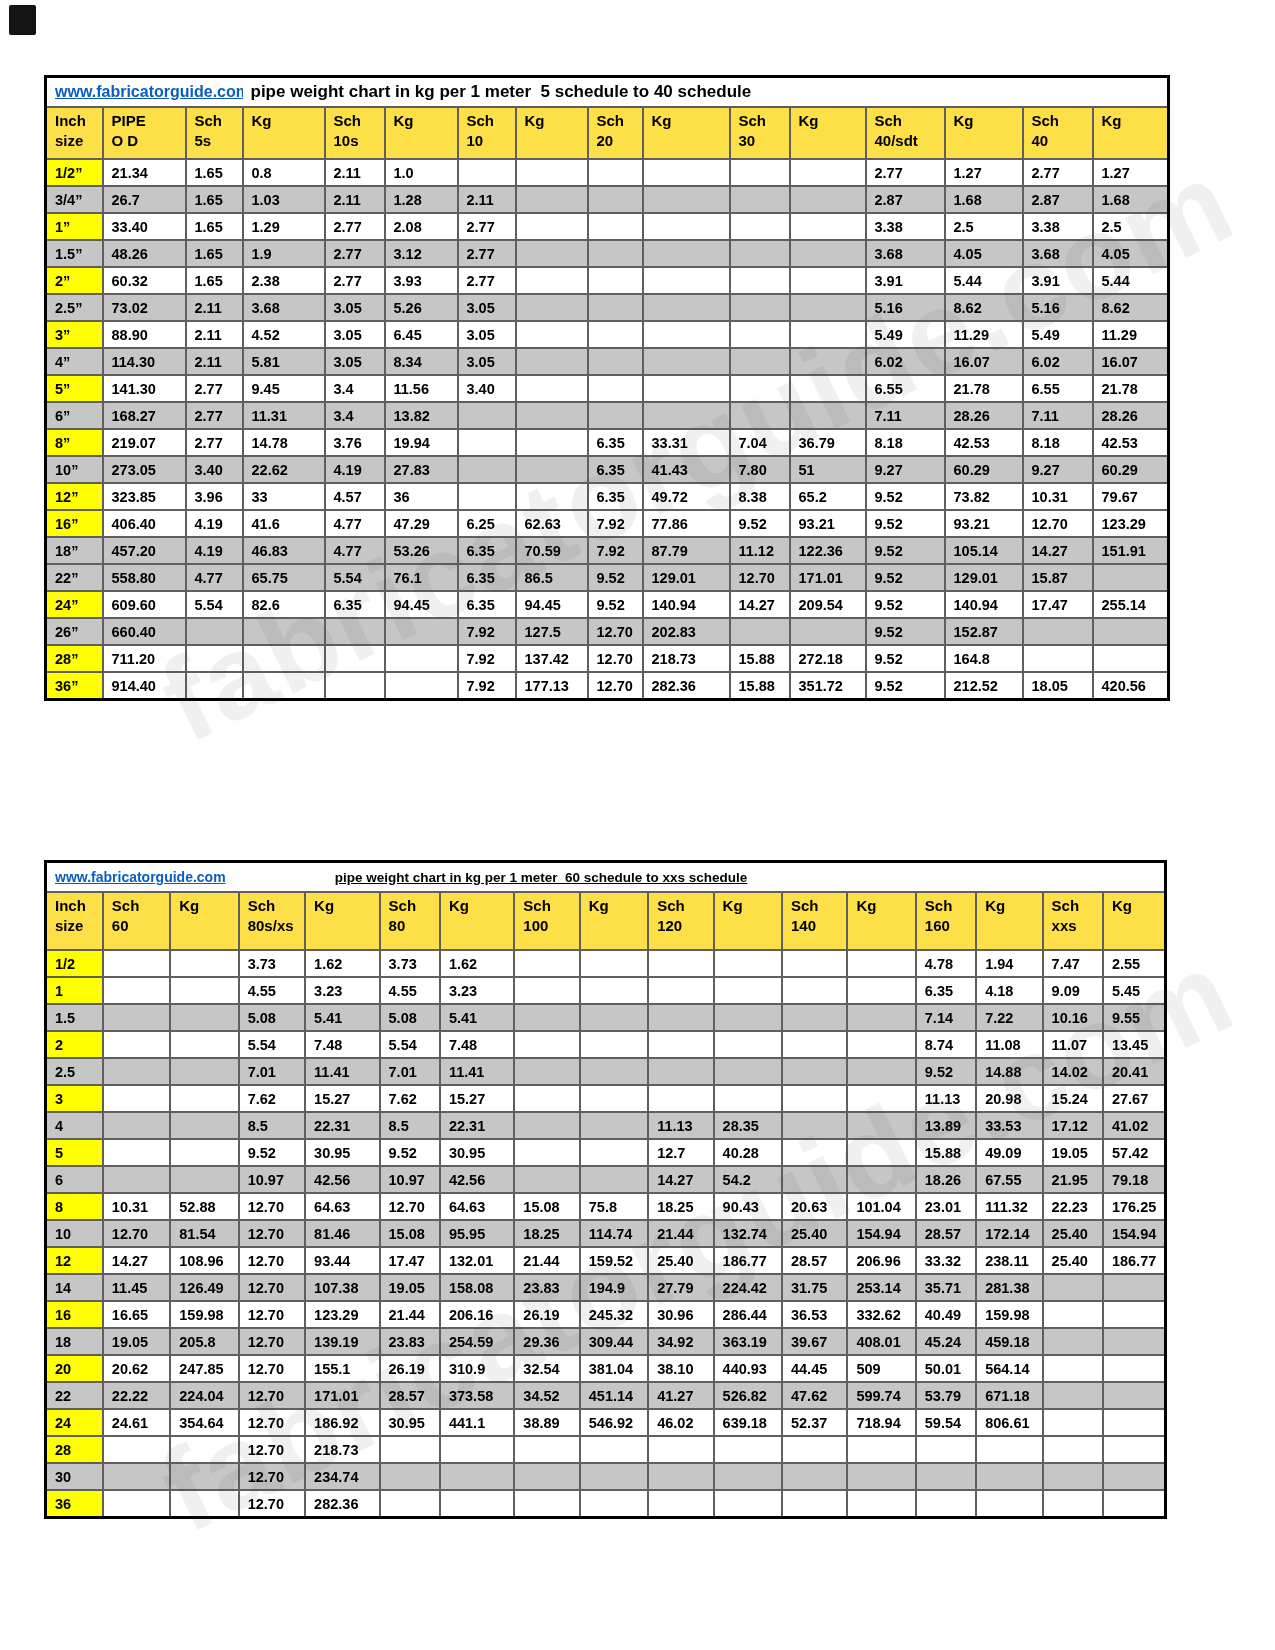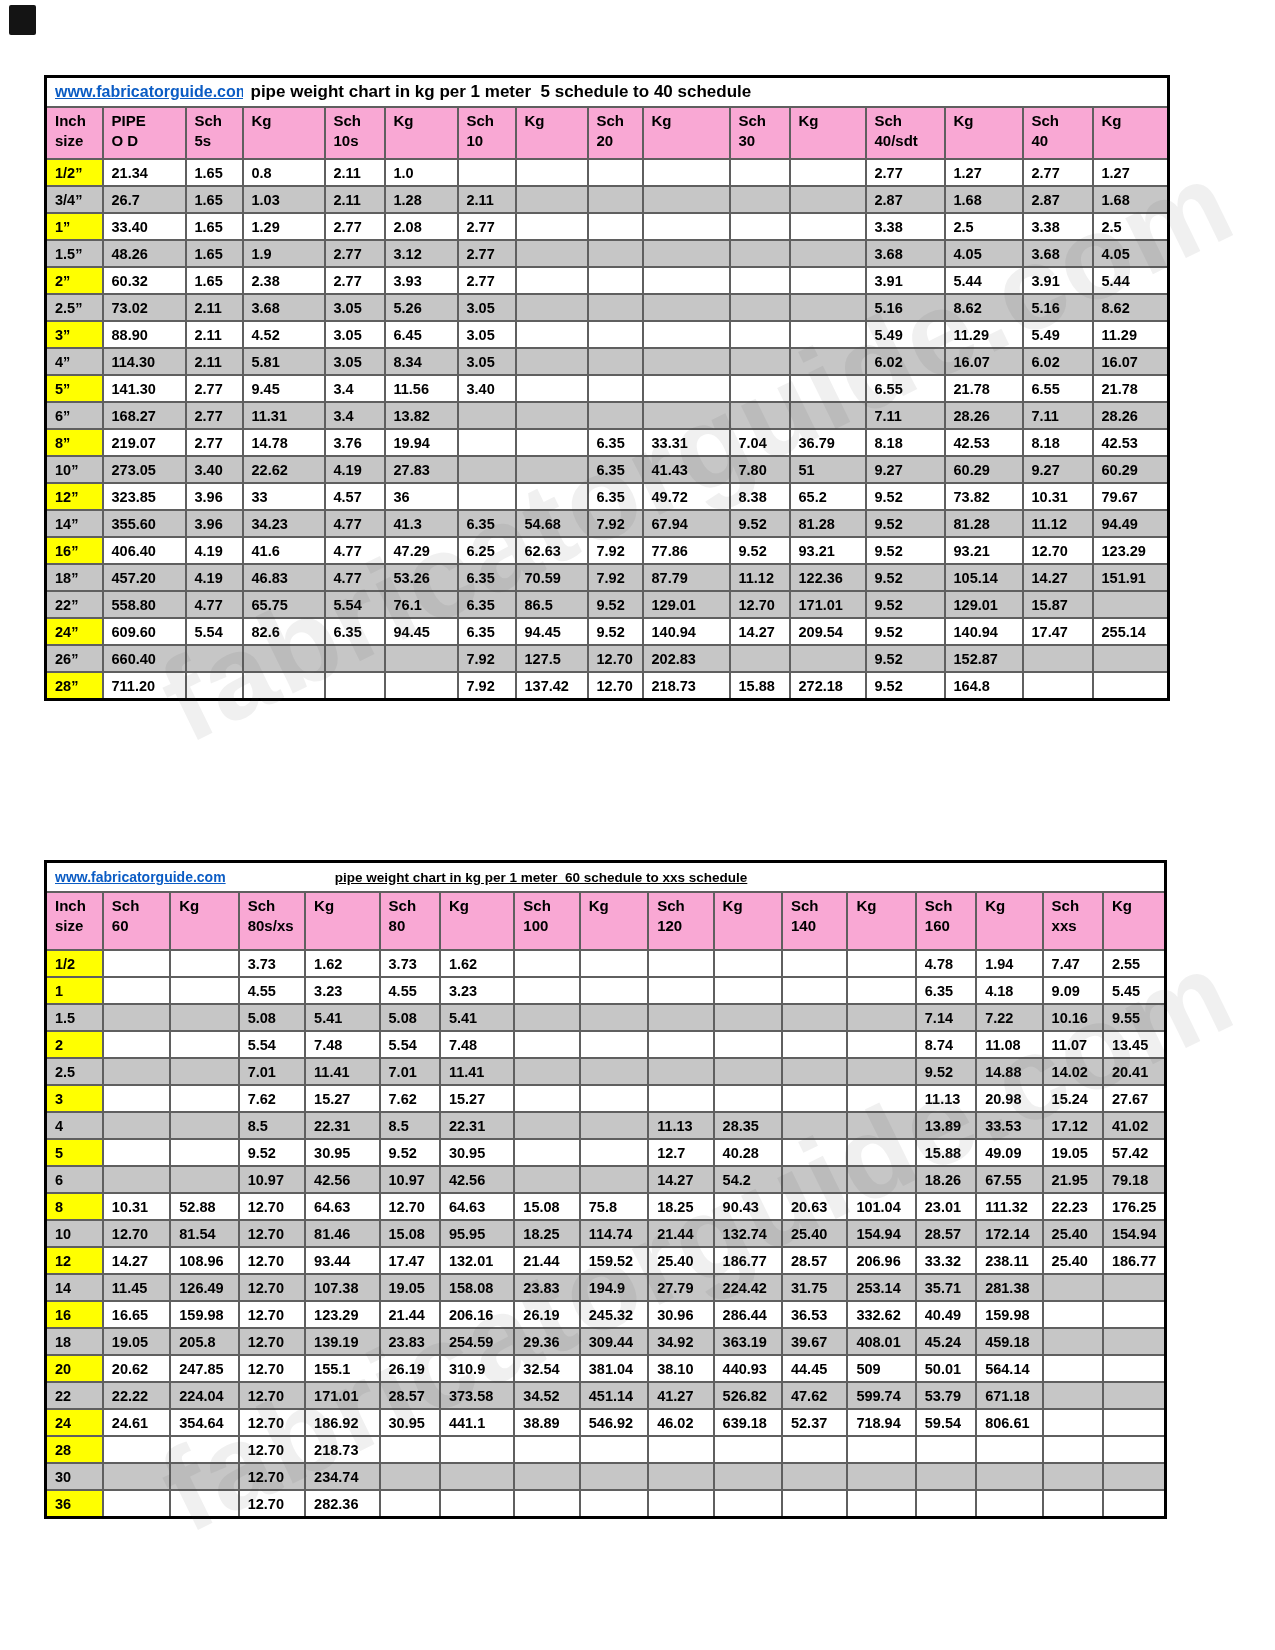--- a/index.html
+++ b/index.html
@@ -23,21 +23,21 @@
   }
   
   .title-row th{border-left:none;border-right:none;background:#ffffff;height:28px;}
   .title-link-cell a{color:#0b5cc4;text-decoration:underline;font-size:16px;cursor:pointer;}
   #t2 .title-link-cell a{font-size:14px;}
   .title-cell{text-align:center;font-size:17px;}
   #t1 .title-cell{padding-right:54px;}
   #t2 .title-cell{font-size:13.5px;padding-left:96px;text-decoration:underline;}
   
   .header-row th{
-    background:#f9a8d4;font-size:15px;line-height:1.35;
+    background:#fde047;font-size:15px;line-height:1.35;
     white-space:pre-line;vertical-align:top;padding-top:3px;
   }
   #t1 .header-row th{height:47px;}
   #t2 .header-row th{height:53px;}
   
   .pipe-table tbody td{font-size:14.5px;height:25px;background:#ffffff;}
   .pipe-table tbody tr.stripe td{background:#c6c6c6;}
   .pipe-table tbody td.inch{background:#ffff00;}
   
   .wm{
@@ -335,38 +335,20 @@
           <td class="val"></td>
           <td class="val">6.35</td>
           <td class="val">49.72</td>
           <td class="val">8.38</td>
           <td class="val">65.2</td>
           <td class="val">9.52</td>
           <td class="val">73.82</td>
           <td class="val">10.31</td>
           <td class="val">79.67</td>
         </tr>
-        <tr class="stripe">
-          <td class="inch">14”</td>
-          <td class="val">355.60</td>
-          <td class="val">3.96</td>
-          <td class="val">34.23</td>
-          <td class="val">4.77</td>
-          <td class="val">41.3</td>
-          <td class="val">6.35</td>
-          <td class="val">54.68</td>
-          <td class="val">7.92</td>
-          <td class="val">67.94</td>
-          <td class="val">9.52</td>
-          <td class="val">81.28</td>
-          <td class="val">9.52</td>
-          <td class="val">81.28</td>
-          <td class="val">11.12</td>
-          <td class="val">94.49</td>
-        </tr>
         <tr>
           <td class="inch">16”</td>
           <td class="val">406.40</td>
           <td class="val">4.19</td>
           <td class="val">41.6</td>
           <td class="val">4.77</td>
           <td class="val">47.29</td>
           <td class="val">6.25</td>
           <td class="val">62.63</td>
           <td class="val">7.92</td>
@@ -460,20 +442,38 @@
           <td class="val">7.92</td>
           <td class="val">137.42</td>
           <td class="val">12.70</td>
           <td class="val">218.73</td>
           <td class="val">15.88</td>
           <td class="val">272.18</td>
           <td class="val">9.52</td>
           <td class="val">164.8</td>
           <td class="val"></td>
           <td class="val"></td>
+        </tr>
+        <tr>
+          <td class="inch">36”</td>
+          <td class="val">914.40</td>
+          <td class="val"></td>
+          <td class="val"></td>
+          <td class="val"></td>
+          <td class="val"></td>
+          <td class="val">7.92</td>
+          <td class="val">177.13</td>
+          <td class="val">12.70</td>
+          <td class="val">282.36</td>
+          <td class="val">15.88</td>
+          <td class="val">351.72</td>
+          <td class="val">9.52</td>
+          <td class="val">212.52</td>
+          <td class="val">18.05</td>
+          <td class="val">420.56</td>
         </tr>
       </tbody>
   </table>
 
   <table class="pipe-table" id="t2">
       <colgroup>
         <col style="width: 57px;">
         <col style="width: 67px;">
         <col style="width: 68px;">
         <col style="width: 66px;">

